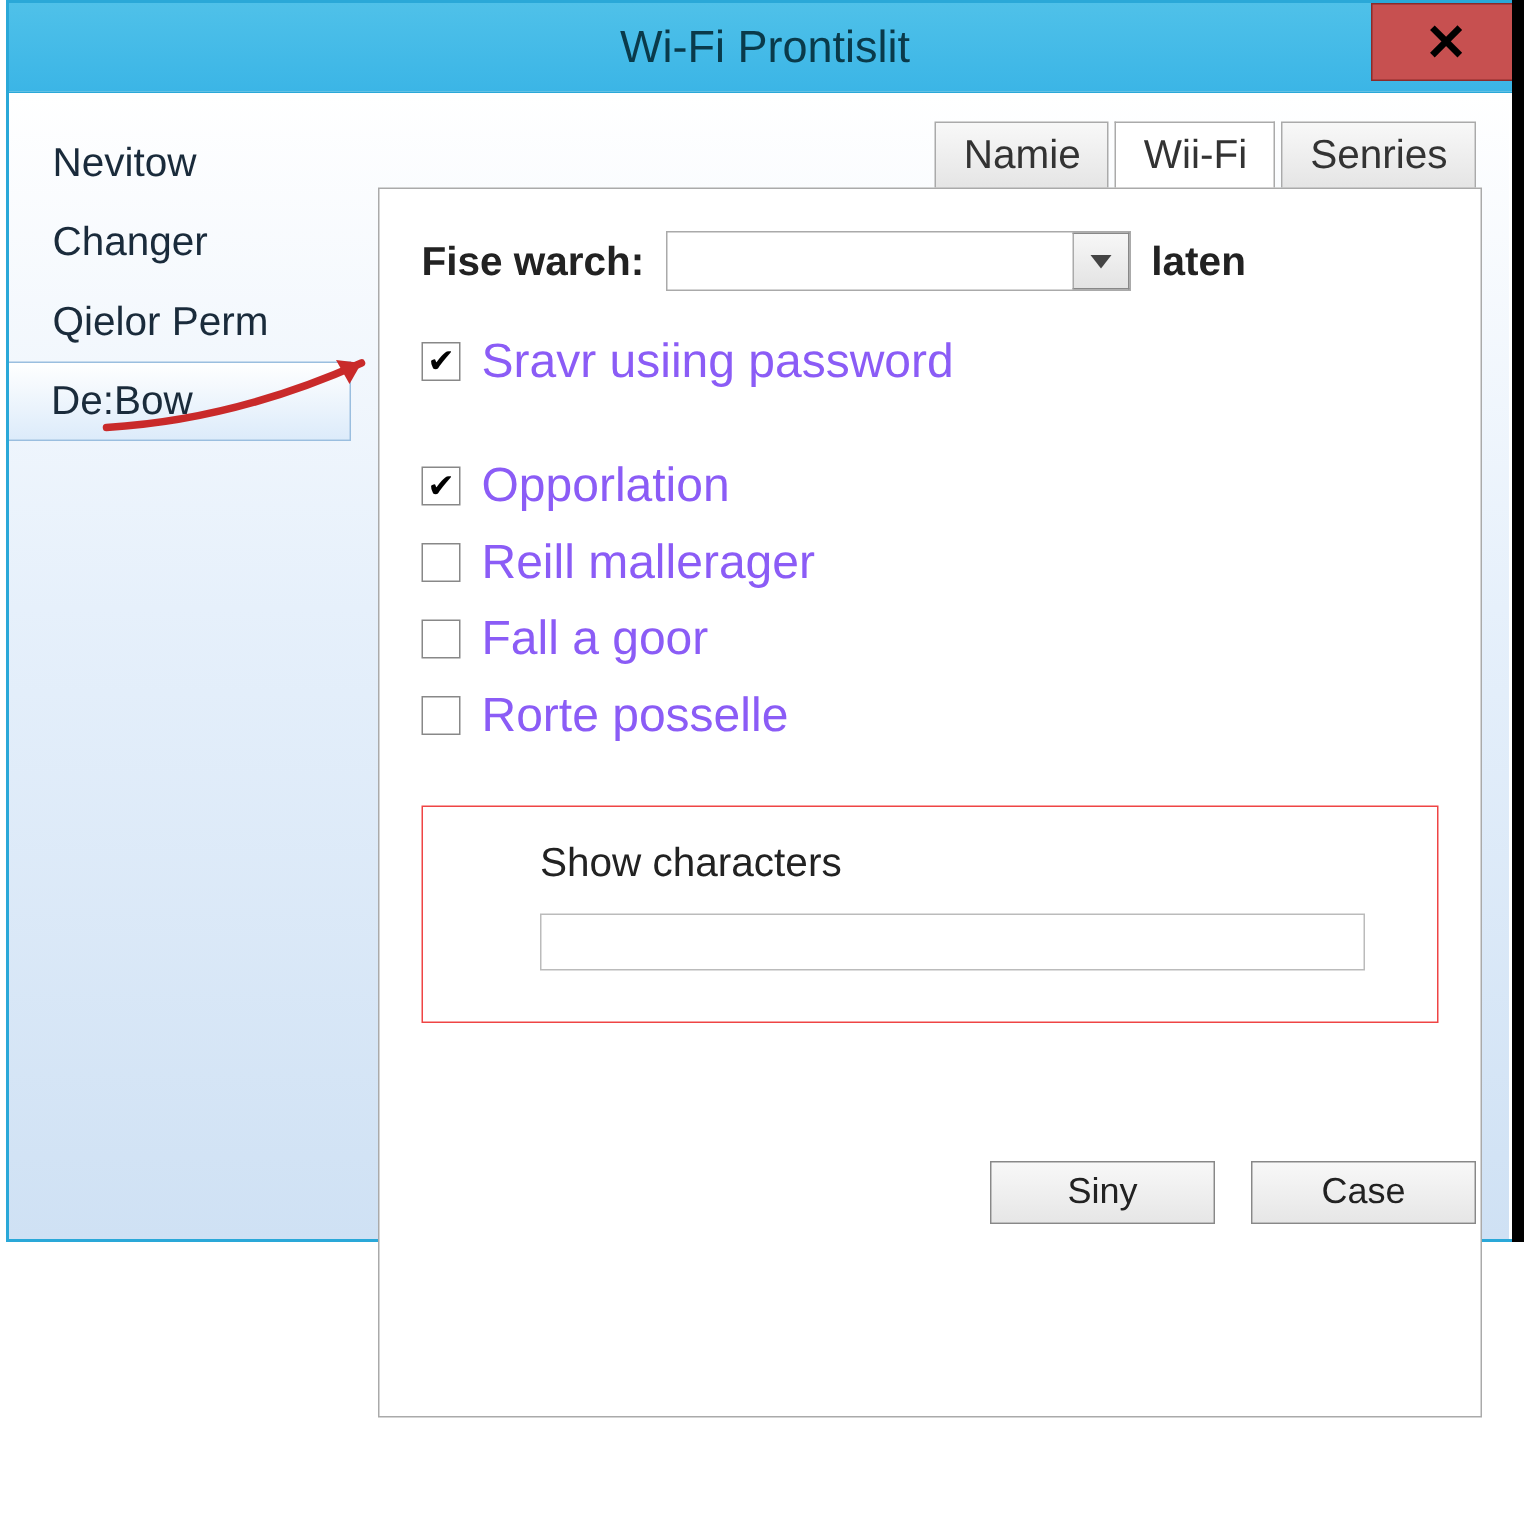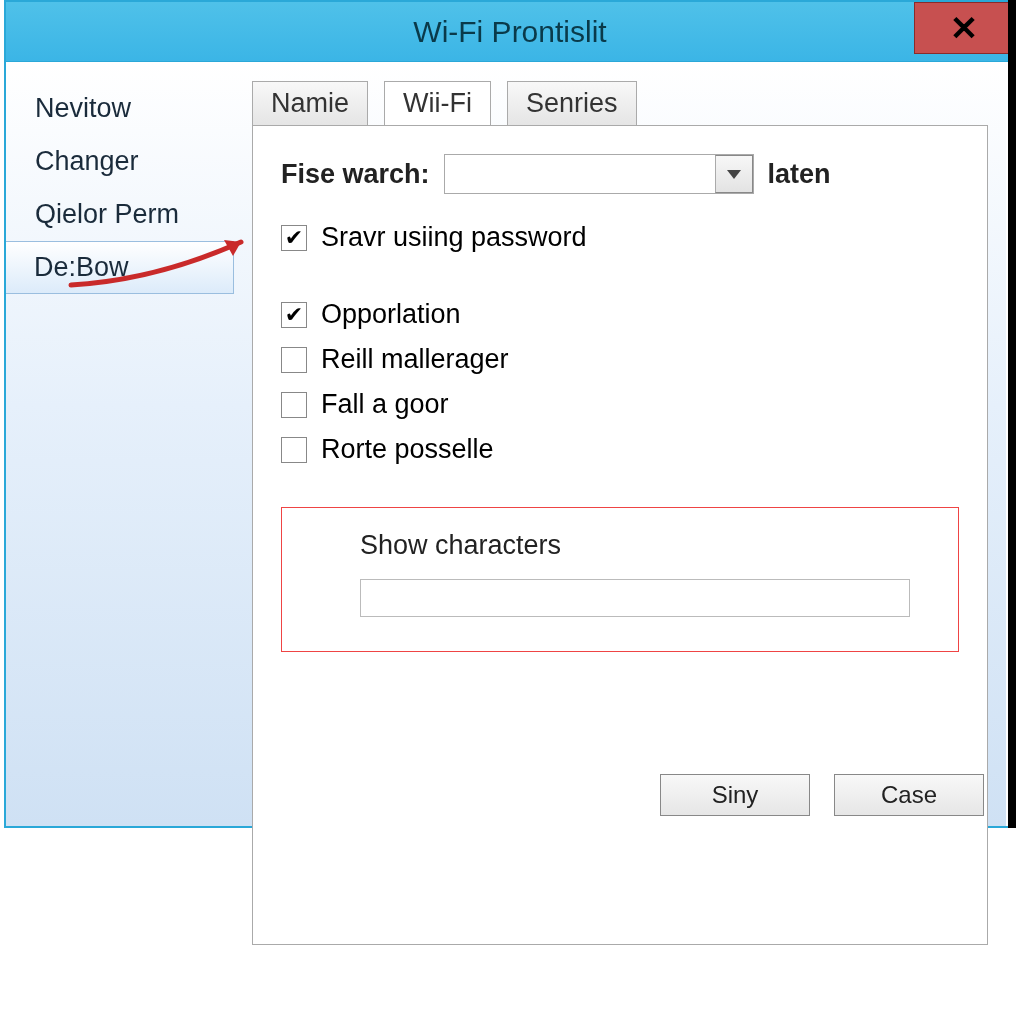--- a/index.html
+++ b/index.html
@@ -78,21 +78,21 @@
     border-left: none;
     background: linear-gradient(#ffffff, #dcebfa);
   }
 
   .main {
     flex: 1;
     position: relative;
     padding: 18px 18px 0 18px;
   }
   
-  .tab-strip { display:flex; gap:12px; }
+  .tab-strip { display:flex; gap:0;justify-content:flex-end; }
   .tab {
     padding: 6px 18px;
     font-size: 27px;
     border: 1px solid #aaa;
     background: linear-gradient(#f8f8f8,#e5e5e5);
     color: #333;
     cursor: pointer;
     margin-right: 4px;
     position: relative;
     top: 1px;
@@ -129,21 +129,21 @@
     background:linear-gradient(#f7f7f7,#e3e3e3);
     display:flex;align-items:center;justify-content:center;
   }
   .chev-down{
     width:0;height:0;border-left:7px solid transparent;border-right:7px solid transparent;border-top:9px solid #444;
   }
 
   .checks { margin-top: 10px; }
   .check-row {
     display:flex; align-items:center; gap:14px;
-    font-size: 27px; color:#000000;
+    font-size: 32px; color:#8b5cf6;
     margin: 14px 0;
     cursor:pointer;
   }
   .cb {
     width:26px; height:26px;
     border:1px solid #888;
     background:#fff;
     display:flex;align-items:center;justify-content:center;
   }
   .cb.checked::after{

